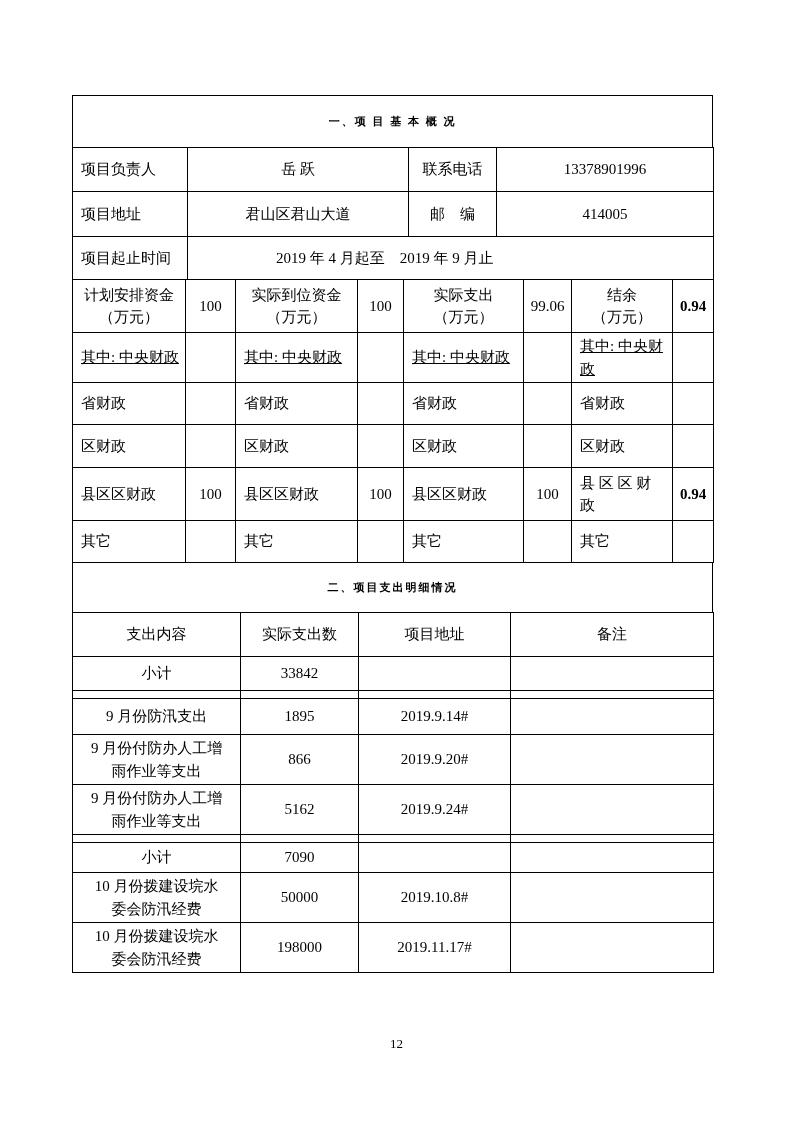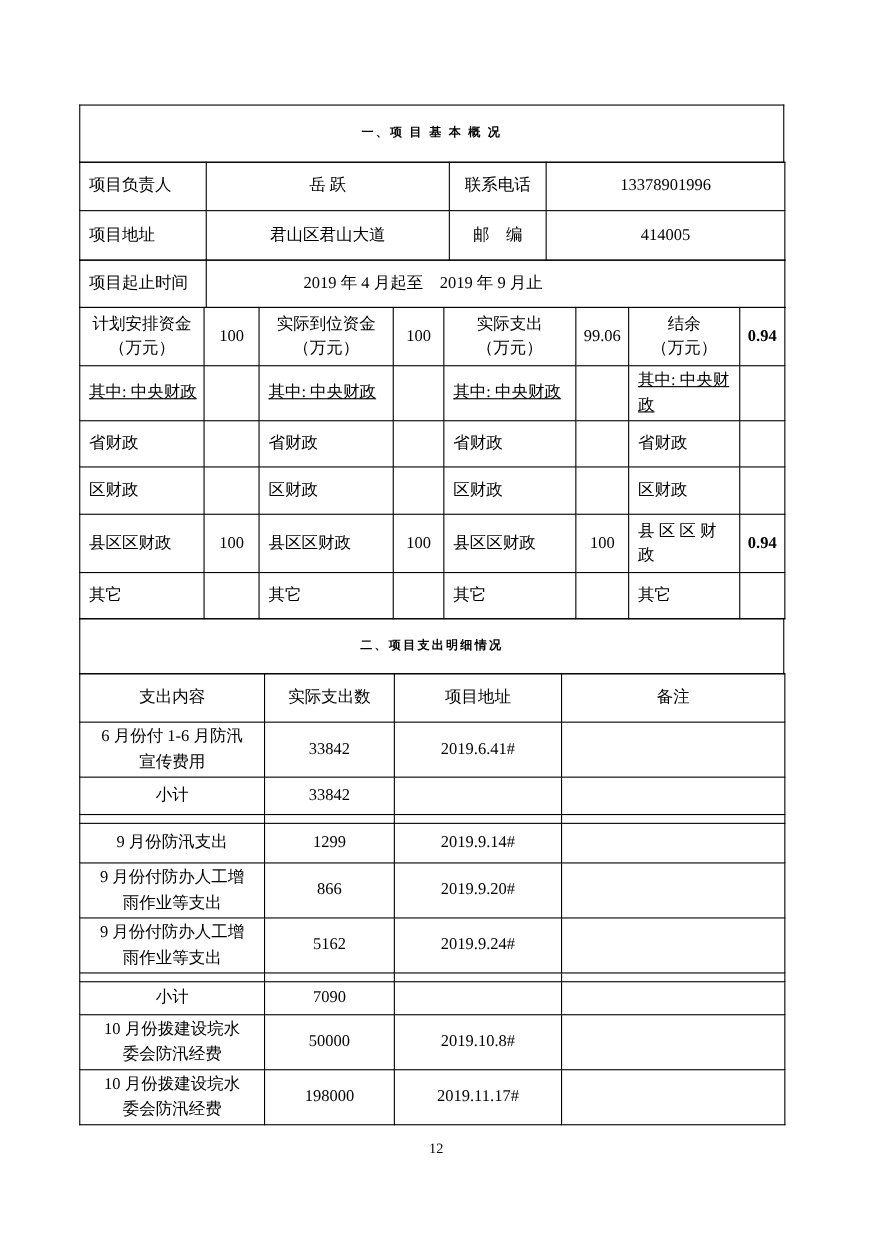--- a/index.html
+++ b/index.html
@@ -167,42 +167,35 @@
         <col style="width:152px">
         <col style="width:203px">
       </colgroup>
     <tbody>
         <tr style="height:44px;">
       <th>支出内容</th>
       <th>实际支出数</th>
       <th>项目地址</th>
       <th>备注</th>
     </tr>
-    <tr style="height:48px;">
-      <td>6 月份付 1-6 月防汛
-宣传费用</td>
-      <td>33842</td>
-      <td>2019.6.41#</td>
-      <td></td>
-    </tr>
     <tr style="height:34px;">
       <td>小计</td>
       <td>33842</td>
       <td></td>
       <td></td>
     </tr>
     <tr class="thin">
       <td></td>
       <td></td>
       <td></td>
       <td></td>
     </tr>
     <tr style="height:36px;">
       <td>9 月份防汛支出</td>
-      <td>1299</td>
+      <td>1895</td>
       <td>2019.9.14#</td>
       <td></td>
     </tr>
     <tr style="height:43px;">
       <td>9 月份付防办人工增
 雨作业等支出</td>
       <td>866</td>
       <td>2019.9.20#</td>
       <td></td>
     </tr>

